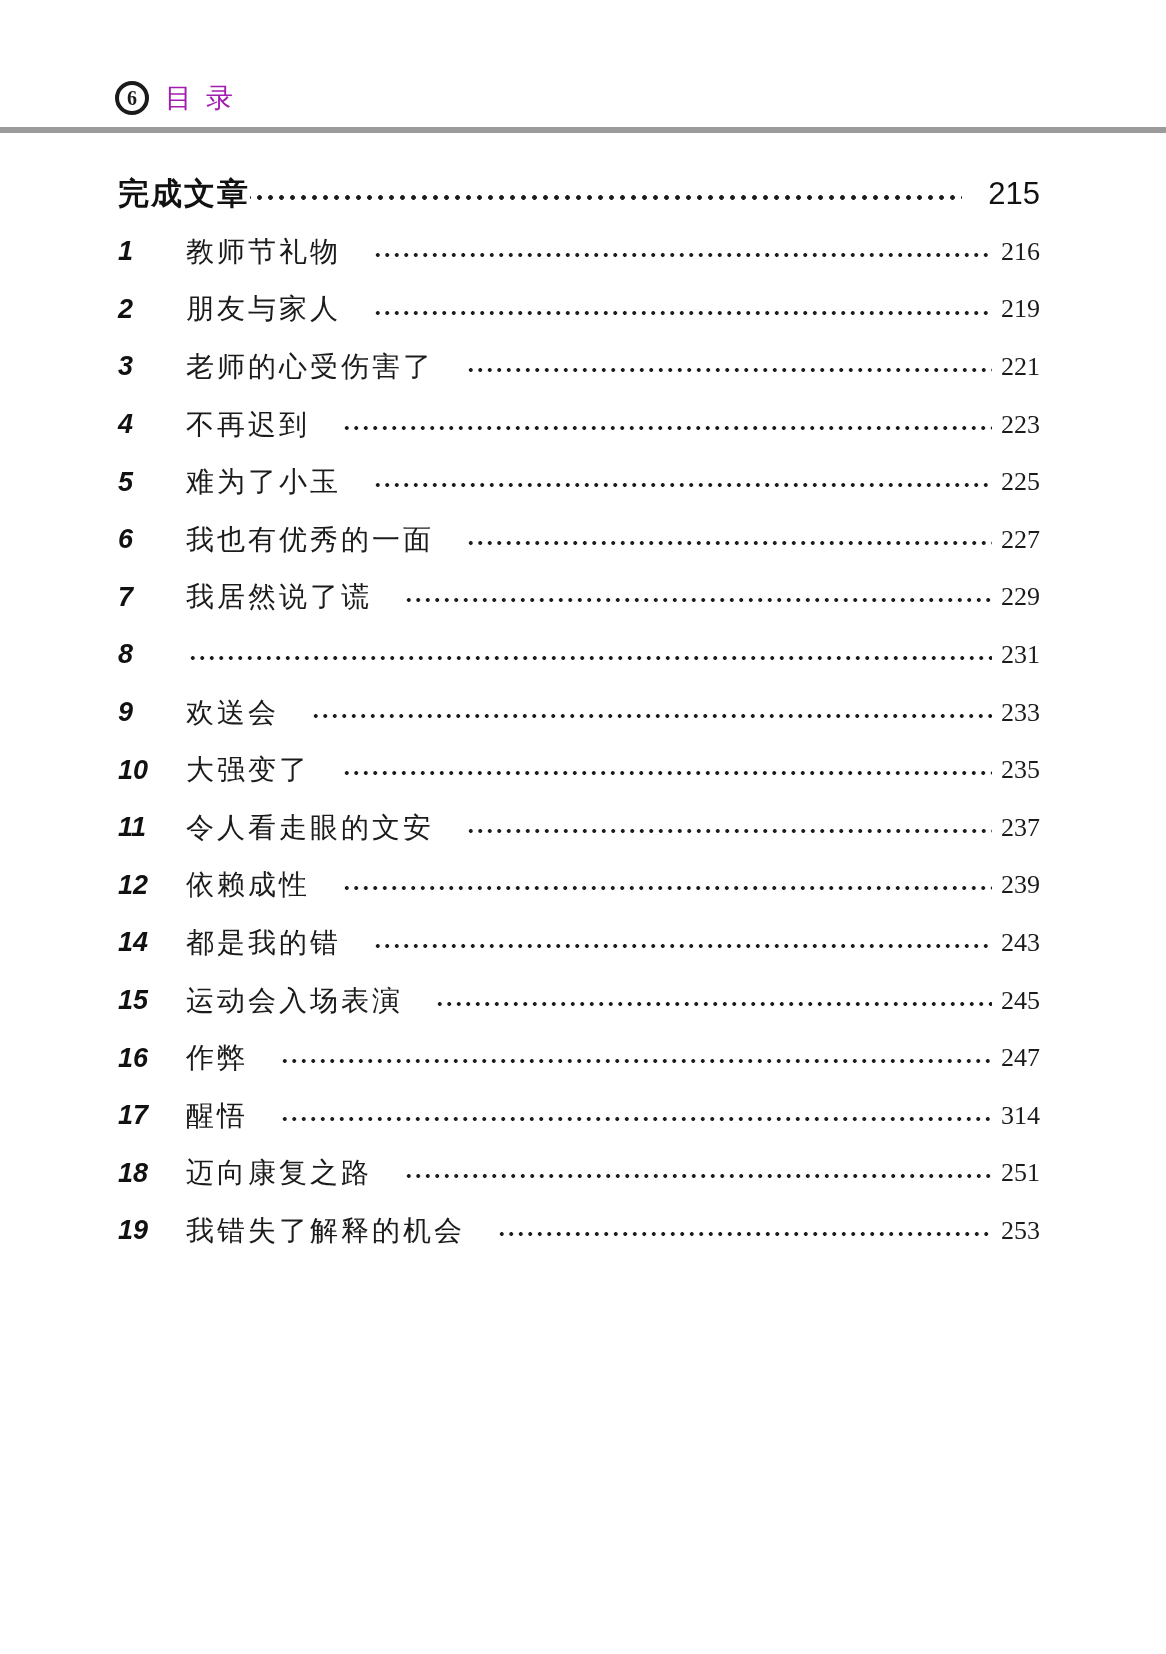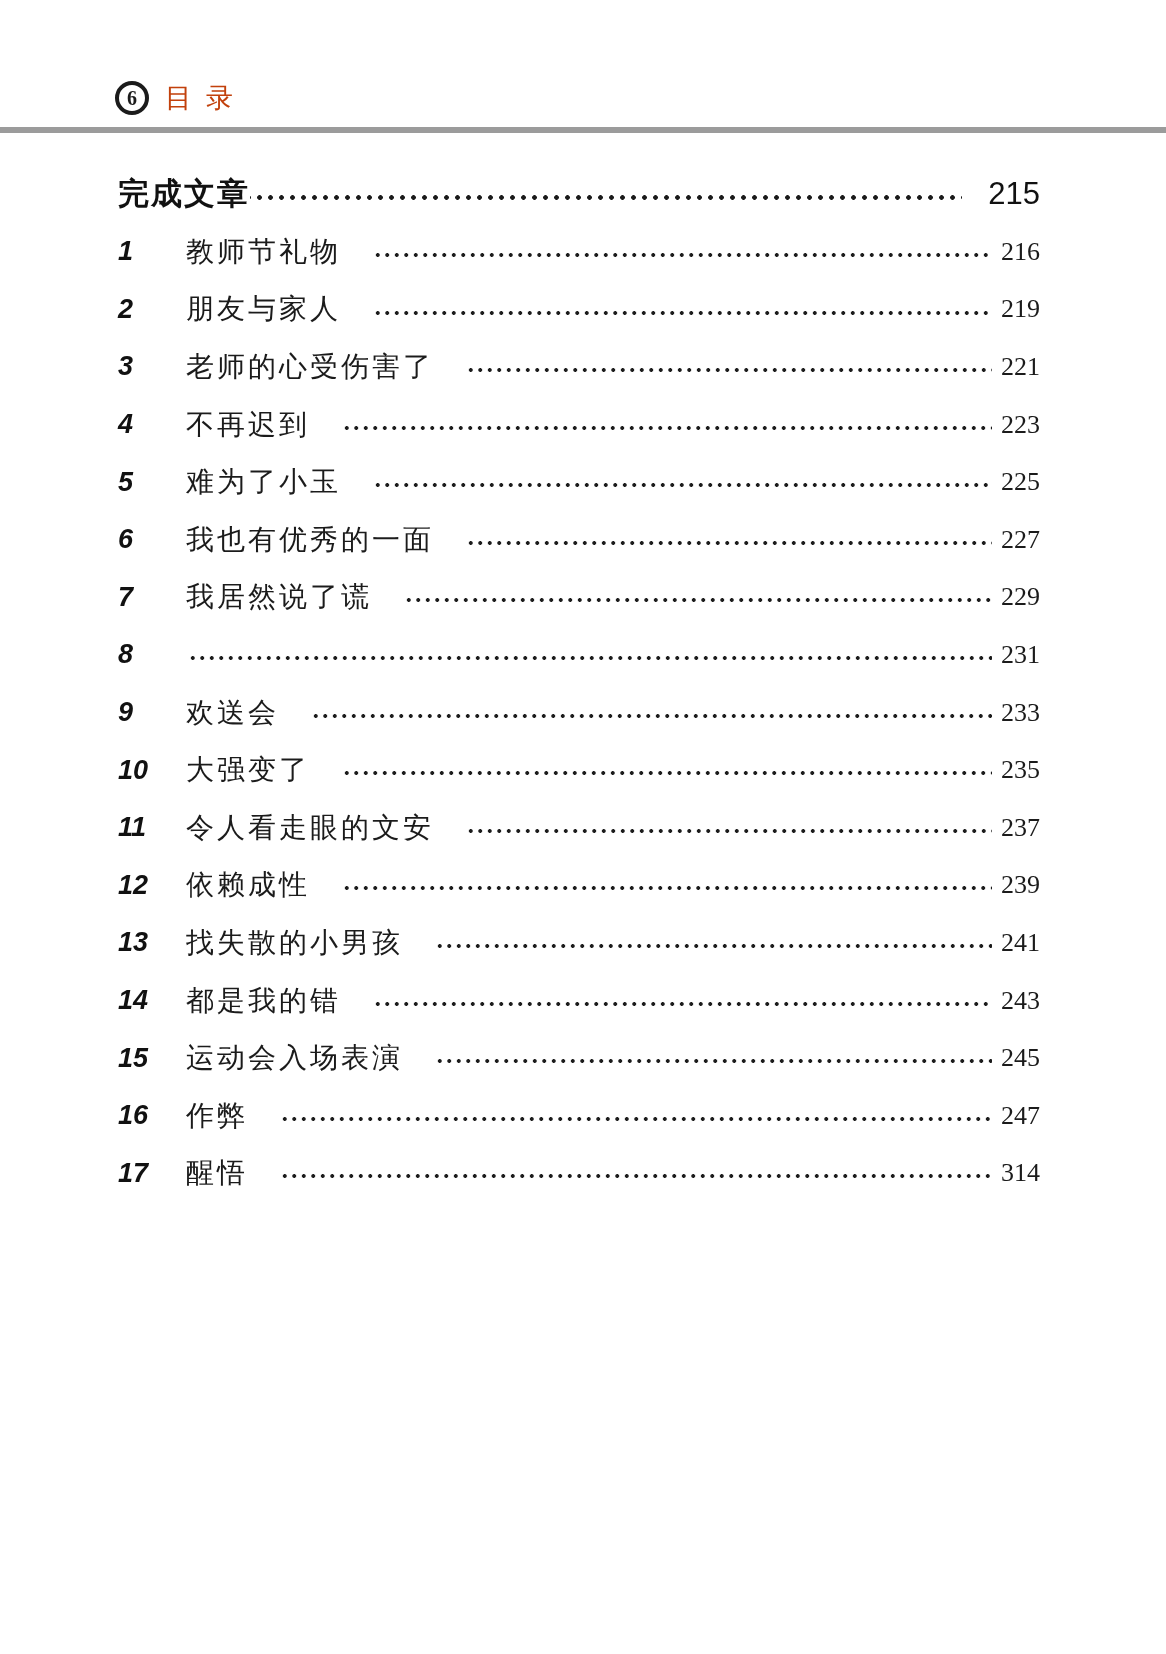--- a/index.html
+++ b/index.html
@@ -36,21 +36,21 @@
     justify-content: center;
     font-family: "Liberation Serif", serif;
     font-weight: bold;
     font-size: 20px;
     line-height: 1;
     color: #1b1b1b;
   }
   .header-title {
     font-size: 27px;
     letter-spacing: 14px;
-    color: #c2410c;
+    color: #a21caf;
     font-family: "Liberation Serif", serif;
   }
   .header-rule {
     position: absolute;
     top: 127px;
     left: 0;
     width: 1166px;
     height: 6px;
     background: #9b9b9b;
   }
@@ -227,26 +227,20 @@
     <span class="entry-page">237</span>
   </div>
 
   <div class="entry-row">
     <span class="entry-num">12</span>
     <span class="entry-title">依赖成性</span>
     <span class="dots"></span>
     <span class="entry-page">239</span>
   </div>
 
-  <div class="entry-row">
-    <span class="entry-num">13</span>
-    <span class="entry-title">找失散的小男孩</span>
-    <span class="dots"></span>
-    <span class="entry-page">241</span>
-  </div>
 
   <div class="entry-row">
     <span class="entry-num">14</span>
     <span class="entry-title">都是我的错</span>
     <span class="dots"></span>
     <span class="entry-page">243</span>
   </div>
 
   <div class="entry-row">
     <span class="entry-num">15</span>
@@ -262,18 +256,30 @@
     <span class="entry-page">247</span>
   </div>
 
   <div class="entry-row">
     <span class="entry-num">17</span>
     <span class="entry-title">醒悟</span>
     <span class="dots"></span>
     <span class="entry-page">314</span>
   </div>
 
-
+  <div class="entry-row">
+    <span class="entry-num">18</span>
+    <span class="entry-title">迈向康复之路</span>
+    <span class="dots"></span>
+    <span class="entry-page">251</span>
+  </div>
+
+  <div class="entry-row">
+    <span class="entry-num">19</span>
+    <span class="entry-title">我错失了解释的机会</span>
+    <span class="dots"></span>
+    <span class="entry-page">253</span>
+  </div>
 
 </div>
 
   </div>
 </div>
 
 </body></html>

